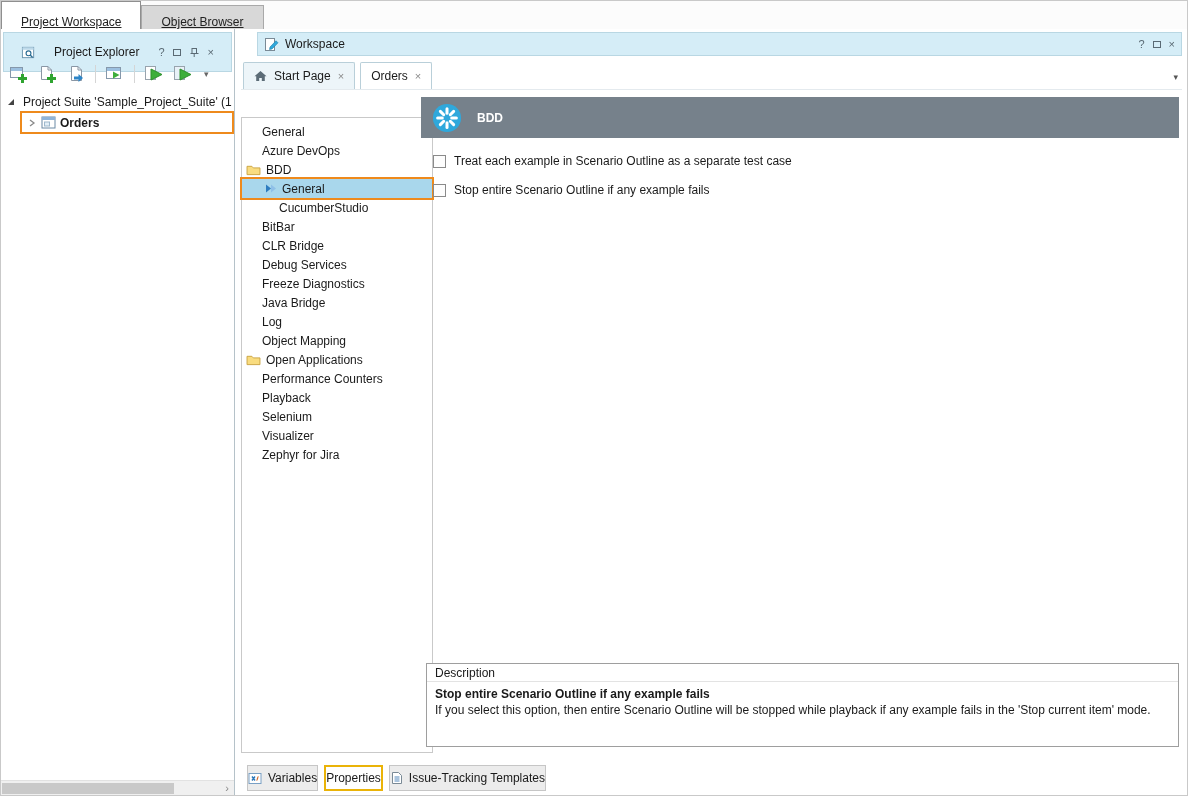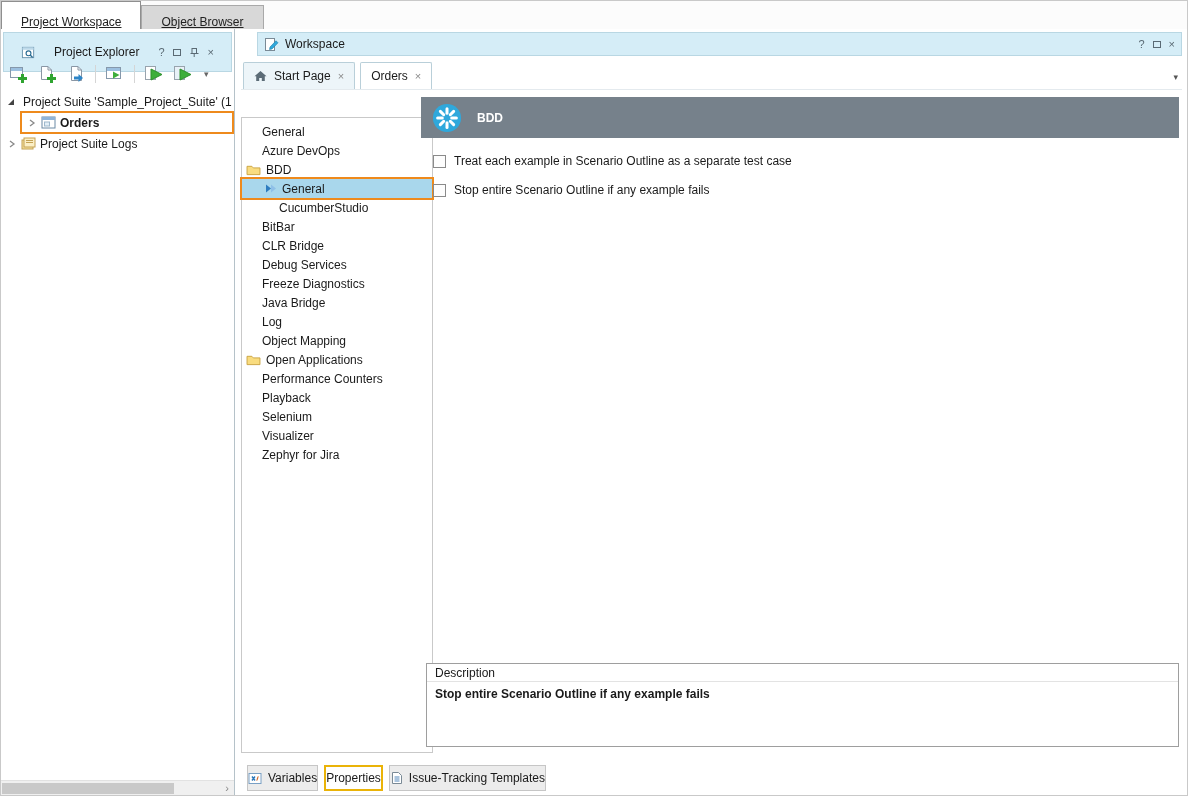--- a/index.html
+++ b/index.html
@@ -183,34 +183,20 @@
               <path d="M2 1 L6 4 L2 7" fill="none" stroke="#8a8a8a" stroke-width="1.3"></path>
             </svg>
         </span>
         <svg width="15" height="13" viewBox="0 0 15 13">
           <rect x="1" y="1" width="13" height="11" fill="#fff" stroke="#6a8aa5"></rect>
           <rect x="1" y="1" width="13" height="3" fill="#8fb4d9"></rect>
           <rect x="3.5" y="6" width="5" height="4" fill="#e2eef7" stroke="#9db8cc"></rect>
         </svg>
         <span class="tlabel">Orders</span>
       </div>
-      <div class="trow root">
-        <span class="exp">
-          <svg width="8" height="8">
-              <path d="M2 1 L6 4 L2 7" fill="none" stroke="#8a8a8a" stroke-width="1.3"></path>
-            </svg>
-        </span>
-        <svg width="15" height="13" viewBox="0 0 15 13">
-          <rect x="1" y="3" width="11" height="9" fill="#F6E2A0" stroke="#C4A254"></rect>
-          <rect x="3" y="1" width="11" height="9" fill="#FBEFC6" stroke="#C4A254"></rect>
-          <line x1="5" y1="3.5" x2="12" y2="3.5" stroke="#C4A254"></line>
-          <line x1="5" y1="5.5" x2="12" y2="5.5" stroke="#C4A254"></line>
-        </svg>
-        <span class="tlabel">Project Suite Logs</span>
-      </div>
     </div>
 
     <div class="annot annot-orders"></div>
 
     <div class="pe-scroll">
       <div class="pe-thumb"></div>
       <span class="pe-arrow">›</span>
     </div>
   </div>
 
@@ -333,20 +319,21 @@
       <span>Treat each example in Scenario Outline as a separate test case</span>
     </div>
     <div class="chk-row c2">
       <span class="chk"></span>
       <span>Stop entire Scenario Outline if any example fails</span>
     </div>
 
     <div class="desc-panel">
       <div class="desc-header">Description</div>
       <div class="desc-title">Stop entire Scenario Outline if any example fails</div>
+      <div class="desc-body">If you select this option, then entire Scenario Outline will be stopped while playback if any example fails in the 'Stop current item' mode.</div>
     </div>
 
     <div class="bottom-tabs">
       <div class="btab">
         <svg width="14" height="13" viewBox="0 0 14 13">
           <rect x="1" y="1.5" width="12" height="10" fill="#fff" stroke="#7aa0c4"></rect>
           <path d="M4 4.5 L7 8.5 M7 4.5 L4 8.5" stroke="#2E78B8" stroke-width="1.4"></path>
           <path d="M8.5 8.5 C9.5 8.5 9.5 4.5 10.5 4.5" stroke="#d06a2c" stroke-width="1.2" fill="none"></path>
         </svg>
         <span>Variables</span>

